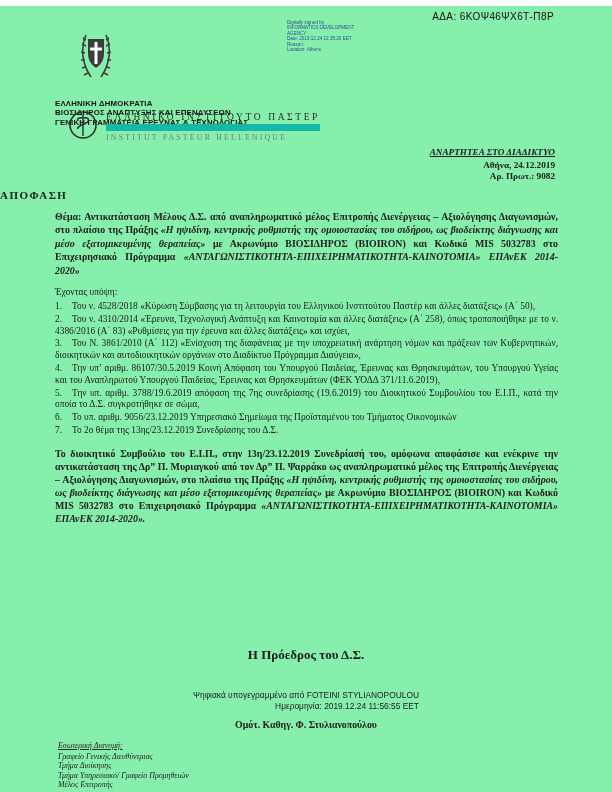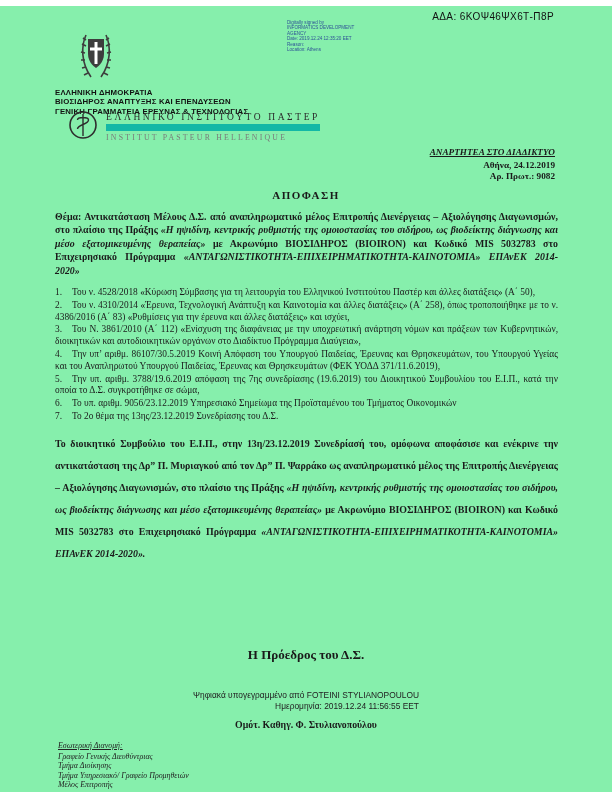--- a/index.html
+++ b/index.html
@@ -12,43 +12,43 @@
          font-size:10px; letter-spacing:.4px; color:#111; }
   
   .stamp { position:absolute; left:287px; top:14px; display:flex; gap:6px; }
   .stamp-agency { font-family:"Liberation Sans",sans-serif; font-weight:bold;
                   font-size:8px; line-height:9.5px; color:#64748b; letter-spacing:.4px; }
   .stamp-details { font-family:"Liberation Sans",sans-serif; font-size:4.6px;
                    line-height:5.4px; color:#2f5496; width:95px; }
   
   .coat { position:absolute; left:78px; top:26px; }
   
-  .ministry { position:absolute; left:55px; top:82px; font-family:"Liberation Sans",sans-serif;
+  .ministry { position:absolute; left:55px; top:93px; font-family:"Liberation Sans",sans-serif;
               font-weight:bold; font-size:7.8px; line-height:9.4px; color:#111; letter-spacing:.2px; }
   
   .pasteur { position:absolute; left:68px; top:104px; display:flex; align-items:center; gap:8px; }
   .pasteur-gr { font-size:9.5px; letter-spacing:2.6px; color:#2b2b2b;
                 border-bottom:7px solid #14b8a6; padding-bottom:2px; }
   .pasteur-fr { font-size:7.8px; letter-spacing:2.2px; color:#7a7a7a; margin-top:2px; }
   
   .meta { position:absolute; right:57px; top:141px; text-align:right; font-size:9.2px; }
   .meta-internet { font-weight:bold; font-style:italic; text-decoration:underline; }
   .meta-date { font-weight:bold; margin-top:3px; }
   .meta-prot { font-weight:bold; margin-top:1px; }
   
-  .title { position:absolute; left:0; right:0; top:183px; text-align:center;
+  .title { position:absolute; left:0; right:0; top:183px; text-align:left;
            font-weight:bold; font-size:11px; letter-spacing:1.5px; }
   
   .docbody { position:absolute; left:55px; top:204px; width:503px; }
   .subject { margin:0 0 10px 0; font-weight:bold; font-size:9.9px; line-height:13.4px; text-align:justify; }
   .having  { margin:0 0 4px 0; font-size:9.5px; }
   .list    { font-size:9.4px; line-height:11.8px; }
   .li      { margin-bottom:1px; text-align:justify; }
   .num     { display:inline-block; min-width:17px; }
-  .decision { margin:10px 0 0 0; font-weight:bold; font-size:9.9px; line-height:22px; text-align:justify; }
+  .decision { margin:10px 0 0 0; font-weight:bold; font-size:9.9px; line-height:13px; text-align:justify; }
   .i { font-style:italic; }
   
   .sig { position:absolute; left:0; right:0; top:641px; text-align:center; }
   .sig-role { font-weight:bold; font-size:13px; }
   .sig-digital { margin-top:27px; display:inline-block; text-align:right;
                  font-family:Liberation Sans, sans-serif; font-size:8.4px; line-height:11px; color:#222; }
   .sig-name { font-weight:bold; font-size:9.8px; margin-top:6px; }
   
   .dist { position:absolute; left:58px; top:735px; font-style:italic; font-size:7.9px; line-height:9.6px; color:#222; }
   .dist-head { text-decoration:underline; margin-bottom:1px; }
@@ -110,20 +110,21 @@
     <div class="meta-internet">ΑΝΑΡΤΗΤΕΑ ΣΤΟ ΔΙΑΔΙΚΤΥΟ</div>
     <div class="meta-date">Αθήνα, 24.12.2019</div>
     <div class="meta-prot">Αρ. Πρωτ.: 9082</div>
   </div>
 
   <div class="title">ΑΠΟΦΑΣΗ</div>
 
   <div class="docbody">
     <p class="subject"><span>Θέμα:</span><span> Αντικατάσταση Μέλους Δ.Σ. από αναπληρωματικό μέλος Επιτροπής Διενέργειας – Αξιολόγησης Διαγωνισμών, στο πλαίσιο της Πράξης </span><span class="i">«Η ηψιδίνη, κεντρικής ρυθμιστής της ομοιοστασίας του σιδήρου, ως βιοδείκτης διάγνωσης και μέσο εξατομικευμένης θεραπείας»</span><span> με Ακρωνύμιο ΒΙΟΣΙΔΗΡΟΣ (BIOIRON) και Κωδικό MIS 5032783 στο Επιχειρησιακό Πρόγραμμα </span><span class="i">«ΑΝΤΑΓΩΝΙΣΤΙΚΟΤΗΤΑ-ΕΠΙΧΕΙΡΗΜΑΤΙΚΟΤΗΤΑ-ΚΑΙΝΟΤΟΜΙΑ» ΕΠΑνΕΚ 2014-2020»</span></p>
 
+    <p class="having">Έχοντας υπόψη:</p>
 
     <div class="list">
       <div class="li"><span class="num">1.</span><span>Του ν. 4528/2018 «Κύρωση Σύμβασης για τη λειτουργία του Ελληνικού Ινστιτούτου Παστέρ και άλλες διατάξεις» (Α΄ 50),</span></div>
       <div class="li"><span class="num">2.</span><span>Του ν. 4310/2014 «Έρευνα, Τεχνολογική Ανάπτυξη και Καινοτομία και άλλες διατάξεις» (Α΄ 258), όπως τροποποιήθηκε με το ν. 4386/2016 (Α΄ 83) «Ρυθμίσεις για την έρευνα και άλλες διατάξεις» και ισχύει,</span></div>
       <div class="li"><span class="num">3.</span><span>Του Ν. 3861/2010 (Α΄ 112) «Ενίσχυση της διαφάνειας με την υποχρεωτική ανάρτηση νόμων και πράξεων των Κυβερνητικών, διοικητικών και αυτοδιοικητικών οργάνων στο Διαδίκτυο Πρόγραμμα Διαύγεια»,</span></div>
       <div class="li"><span class="num">4.</span><span>Την υπ’ αριθμ. 86107/30.5.2019 Κοινή Απόφαση του Υπουργού Παιδείας, Έρευνας και Θρησκευμάτων, του Υπουργού Υγείας και του Αναπληρωτού Υπουργού Παιδείας, Έρευνας και Θρησκευμάτων (ΦΕΚ ΥΟΔΔ 371/11.6.2019),</span></div>
       <div class="li"><span class="num">5.</span><span>Την υπ. αριθμ. 3788/19.6.2019 απόφαση της 7ης συνεδρίασης (19.6.2019) του Διοικητικού Συμβουλίου του Ε.Ι.Π., κατά την οποία το Δ.Σ. συγκροτήθηκε σε σώμα,</span></div>
       <div class="li"><span class="num">6.</span><span>Το υπ. αριθμ. 9056/23.12.2019 Υπηρεσιακό Σημείωμα της Προϊσταμένου του Τμήματος Οικονομικών</span></div>
       <div class="li"><span class="num">7.</span><span>Το 2ο θέμα της 13ης/23.12.2019 Συνεδρίασης του Δ.Σ.</span></div>
     </div>

